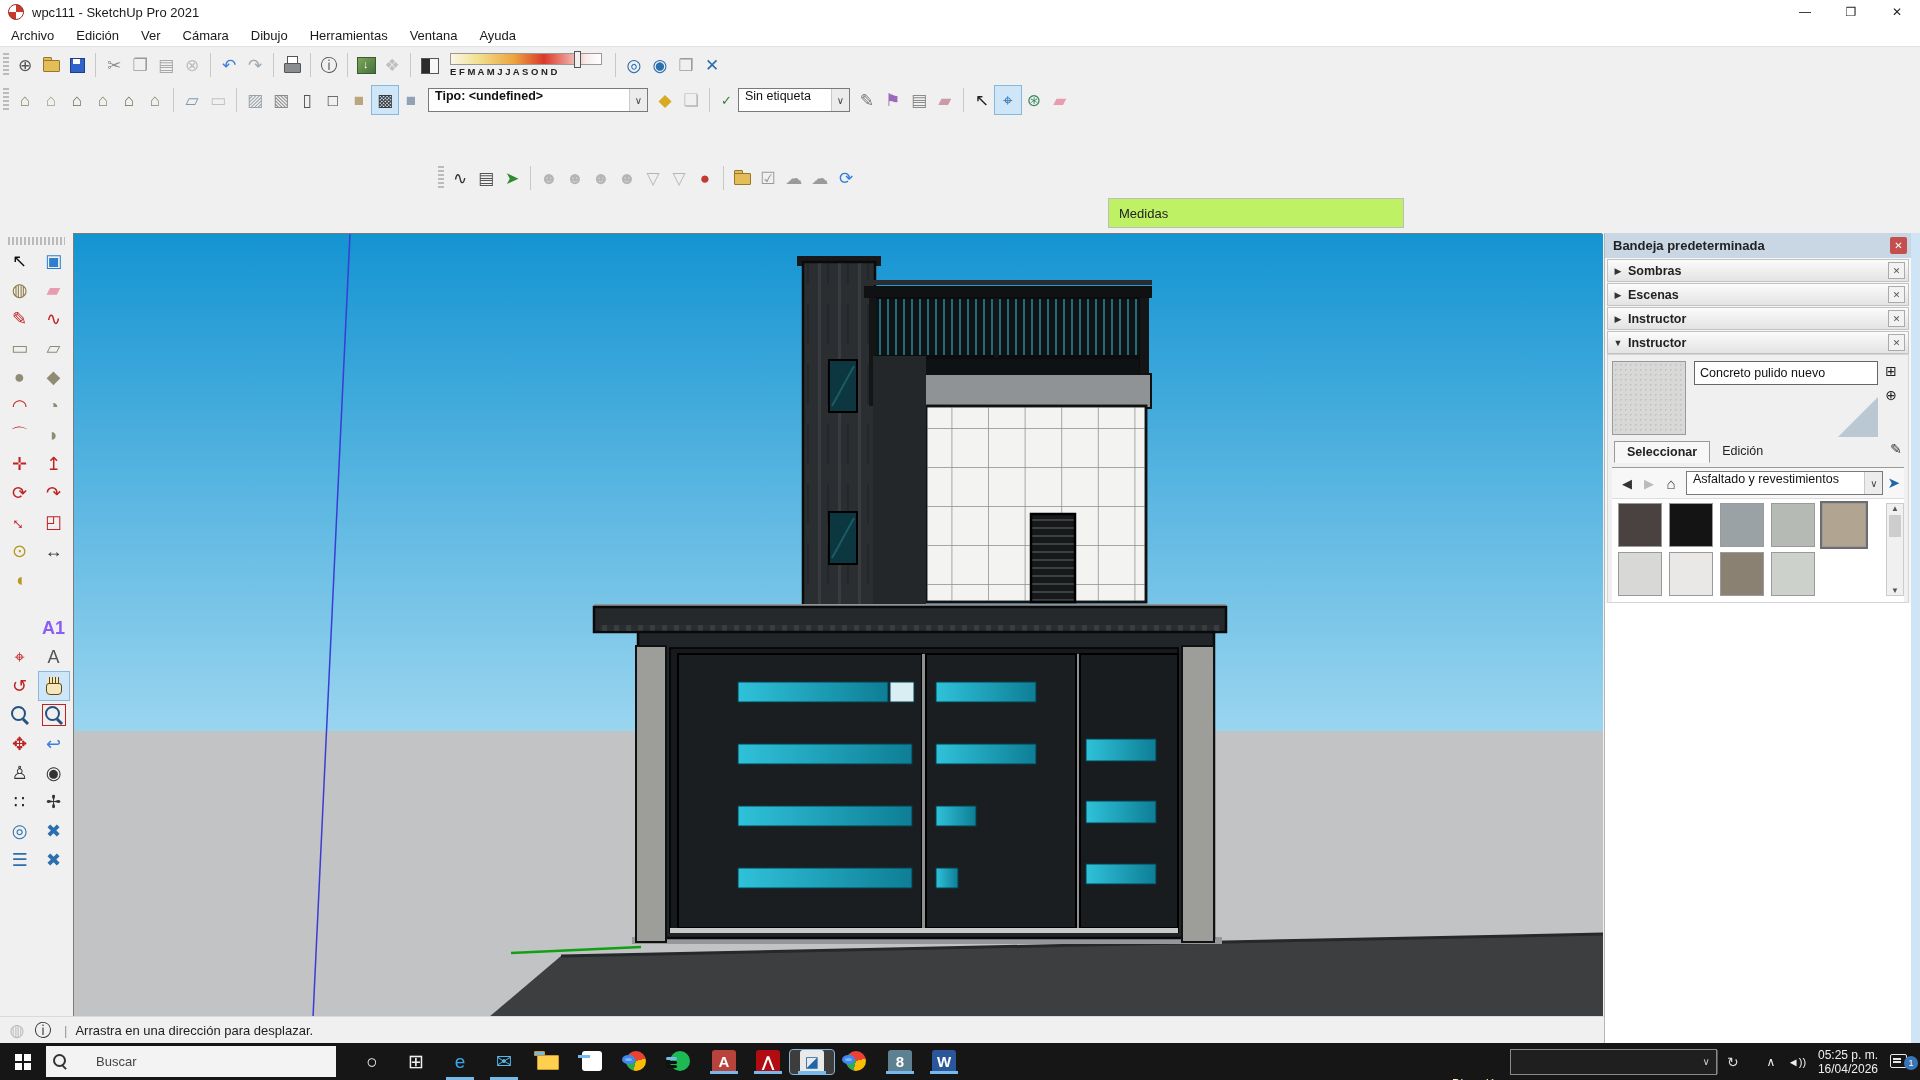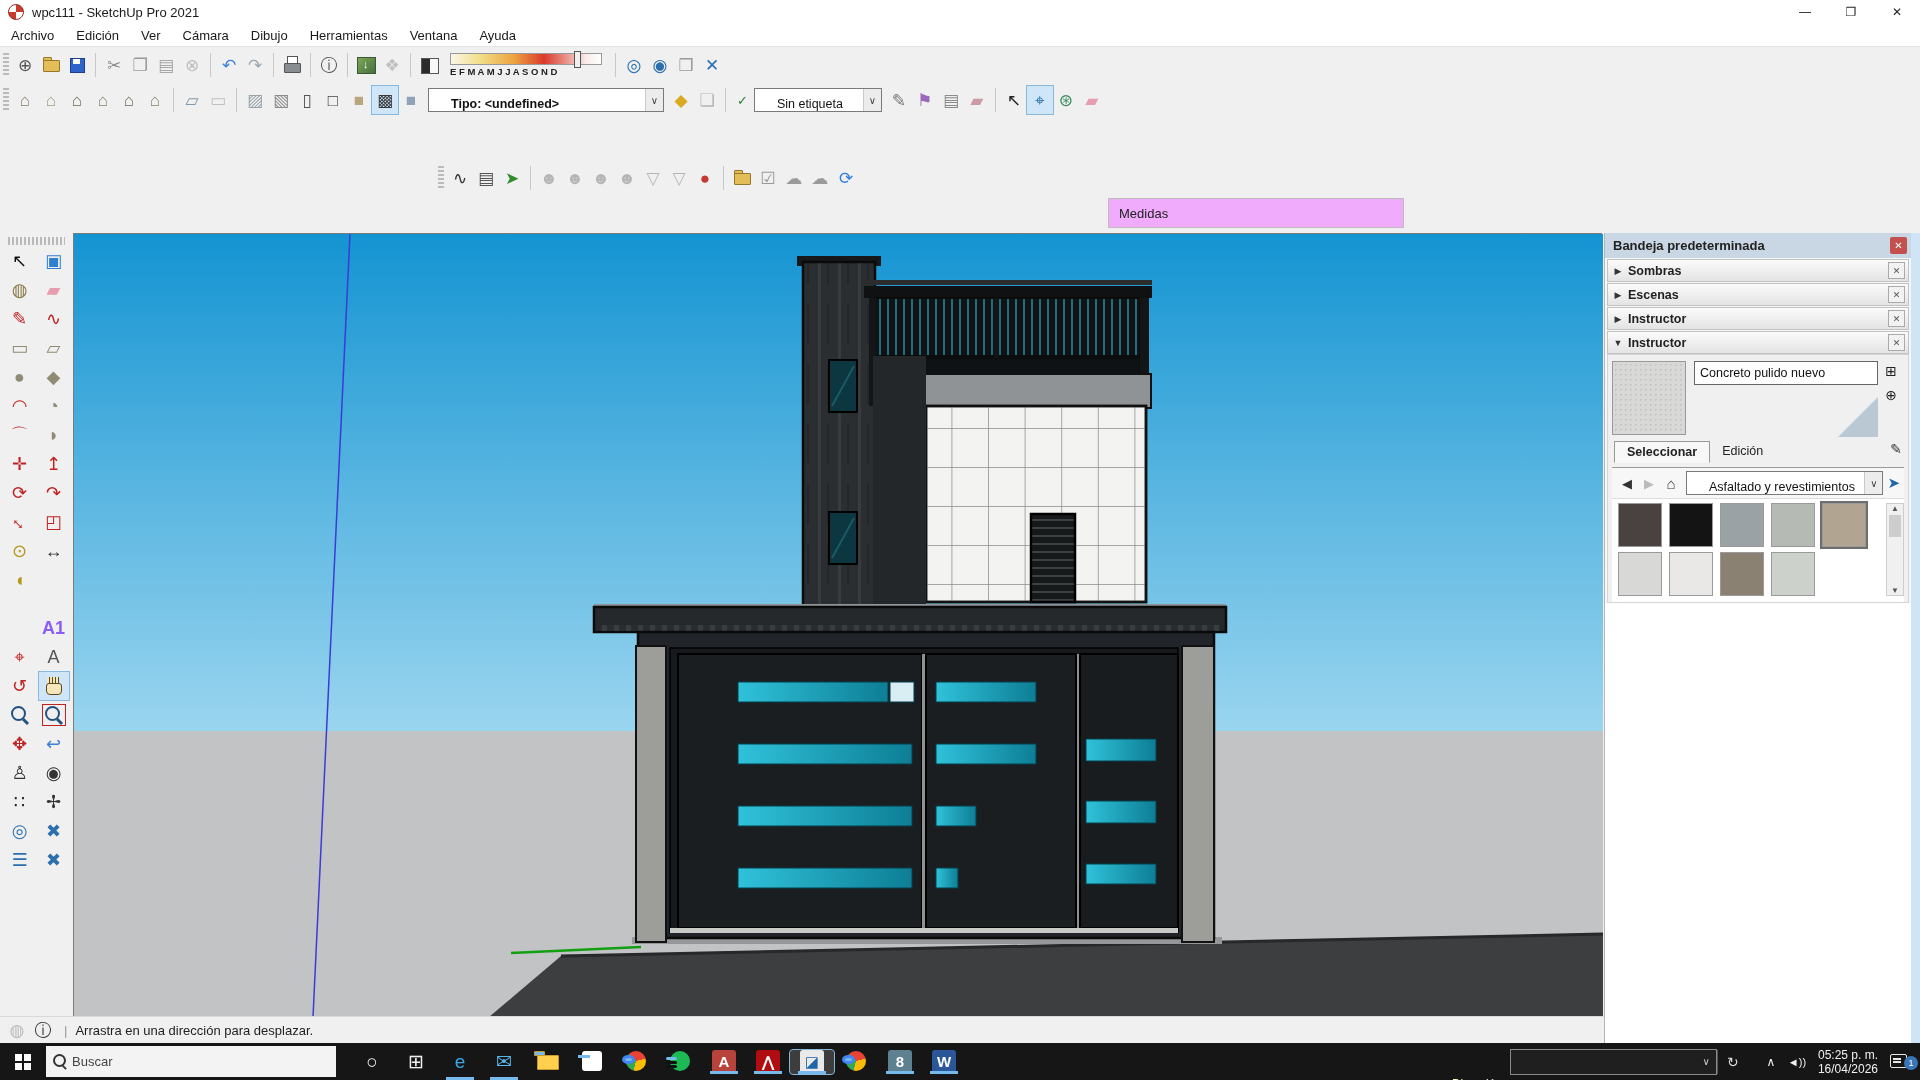--- a/index.html
+++ b/index.html
@@ -16,33 +16,33 @@
   
   .toolbar-row{position:absolute;left:0;width:1920px;display:flex;align-items:center;background:#f0f0f0;}
   #toolbar1{top:47px;height:36px;}
   #toolbar2{top:83px;height:34px;}
   .ticon{display:inline-flex;align-items:center;justify-content:center;min-width:26px;height:28px;font-size:17px;line-height:1;position:relative;}
   .ticon.small{font-size:10px;font-weight:bold;}
   .ticon.sel{background:#cfe6f8;outline:1px solid #86b7dd;}
   .tsep{width:1px;height:24px;background:#c8c8c8;margin:0 5px;}
   .handle{width:6px;height:24px;margin:0 3px;background:repeating-linear-gradient(180deg,#bbb 0 2px,transparent 2px 4px);}
   .rot45{transform:rotate(45deg);}
-  .combo{display:inline-flex;align-items:flex-end;height:22px;background:#fff;border:1px solid #7a7a7a;font-size:12.5px;color:#111;padding-left:22px;margin:0 4px;position:relative;}
+  .combo{display:inline-flex;align-items:flex-start;height:22px;background:#fff;border:1px solid #7a7a7a;font-size:12.5px;color:#111;padding-left:6px;margin:0 4px;position:relative;}
   .combo .chev{margin-left:auto;width:17px;height:100%;display:flex;align-items:center;justify-content:center;color:#444;font-size:10px;border-left:1px solid #c9c9c9;background:#ececec;}
   
   .slider-block{display:flex;flex-direction:column;justify-content:center;margin:0 8px;}
   .slider-strip{position:relative;height:10px;border:1px solid #999;}
   #month-strip{width:150px;background:linear-gradient(90deg,#faf6e8,#f2e18e 18%,#eca43e 42%,#d93a2b 62%,#ea8d85 76%,#f7ecea 90%,#ffffff);}
   #time-strip{width:360px;background:linear-gradient(90deg,#eef2f6,#c3d4e4 35%,#7897b9 65%,#27354f 92%,#10182b);}
   .sl-thumb{position:absolute;top:-3px;width:5px;height:15px;background:#f0f0f0;border:1px solid #555;}
   .sl-labels{display:flex;justify-content:space-between;font-size:9.5px;color:#222;margin-top:1px;}
   #month-letters{width:150px;font-size:9.5px;letter-spacing:0;display:flex;justify-content:space-between;color:#222;margin-top:1px;font-weight:bold;}
   
   #toolbar3{position:absolute;left:435px;top:163px;height:30px;display:flex;align-items:center;}
-  #measure-box{position:absolute;left:1108px;top:198px;width:294px;height:28px;background:#f0abfc;border:1px solid #bdbdbd;display:flex;align-items:center;}
+  #measure-box{position:absolute;left:1108px;top:198px;width:294px;height:28px;background:#bef264;border:1px solid #bdbdbd;display:flex;align-items:center;}
   #measure-box span{margin-left:10px;font-size:13px;color:#222;}
   
   #palette{position:absolute;left:0;top:233px;width:73px;height:783px;background:#f0f0f0;}
   #palette .phandle{height:8px;margin:4px 8px 2px 8px;background:repeating-linear-gradient(90deg,#bbb 0 2px,transparent 2px 4px);}
   #palette-grid{display:grid;grid-template-columns:30px 30px;justify-content:center;gap:1px 4px;}
   #palette-grid .ticon{width:30px;height:28px;font-size:18px;}
   #palette-grid .ticon.sel{background:#cfe6f8;outline:1px solid #8ab8dc;}
   
   .i-folder::before,.i-folder::after{content:"";position:absolute;}
   .i-folder::after{width:15px;height:10px;background:#e3bd57;border:1px solid #96782c;border-radius:1px;top:9px;left:5px;}
@@ -96,21 +96,21 @@
   #swatch-scroll .thumb{width:12px;height:22px;background:#cdcdcd;margin-top:2px;}
   #tray-empty{flex:1;background:#fff;}
   
   #statusbar{position:absolute;left:0;top:1016px;width:1604px;height:27px;background:#f0f0f0;display:flex;align-items:center;border-top:1px solid #d9d9d9;}
   #statusbar .msg{font-size:13px;color:#222;margin-left:8px;}
   #statusbar .sep{color:#999;margin-left:8px;}
   
   #taskbar{position:absolute;left:0;top:1043px;width:1920px;height:37px;background:#161616;display:flex;align-items:center;}
   #start-btn{width:46px;height:37px;display:flex;align-items:center;justify-content:center;position:relative;}
   #start-btn::before{content:"";width:7px;height:7px;background:#fff;box-shadow:9px 0 0 #fff,0 9px 0 #fff,9px 9px 0 #fff;margin:-9px 0 0 -9px;}
-  #search-box{width:290px;height:31px;background:#f3f3f3;display:flex;align-items:center;color:#333;}
+  #search-box{width:290px;height:31px;background:#f3f3f3;display:flex;align-items:center;color:#333;gap:24px;}
   #search-box .i-magd{position:relative;width:26px;height:26px;}
   .i-magd::before{content:"";position:absolute;width:9px;height:9px;border:2px solid #333;border-radius:50%;top:5px;left:7px;}
   .i-magd::after{content:"";position:absolute;width:6px;height:2px;background:#333;transform:rotate(45deg);top:17px;left:15px;}
   #search-box span{font-size:13px;color:#444;}
   #task-apps{display:flex;align-items:center;height:37px;margin-left:14px;}
   #task-apps .ticon{min-width:44px;height:37px;font-size:19px;color:#eee;}
   #task-apps .ticon.run::after{content:"";position:absolute;left:8px;right:8px;bottom:0;height:3px;background:#76b9ed;}
   #task-apps .ticon.sel{background:#3d3d3d;}
   #task-apps .chipapp{display:inline-block;width:24px;height:24px;border-radius:3px;line-height:24px;text-align:center;font-size:15px;font-weight:bold;}
   .i-chrome::before{content:"";position:absolute;width:20px;height:20px;border-radius:50%;top:8px;left:12px;background:conic-gradient(from -45deg,#ea4335 0 120deg,#fbbc05 0 240deg,#34a853 0 360deg);}

